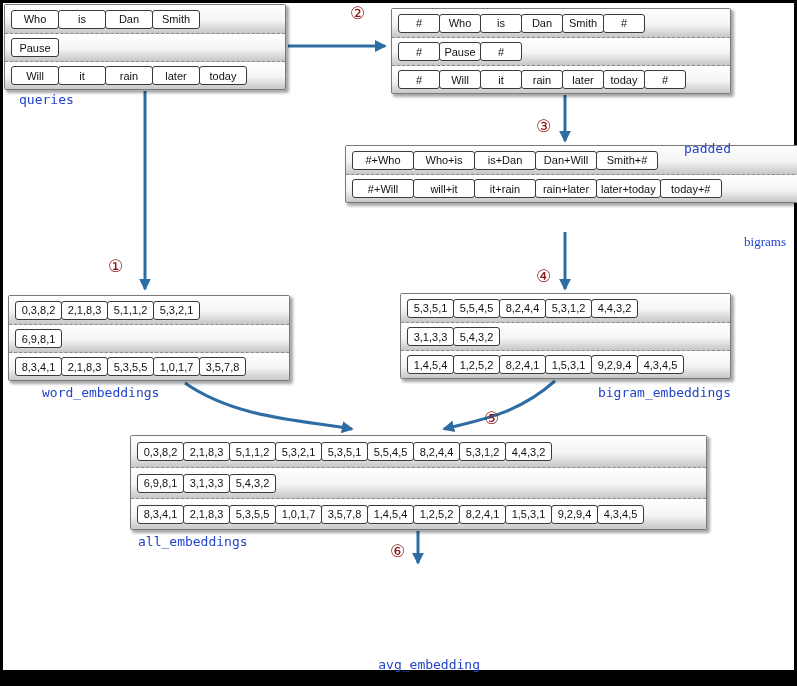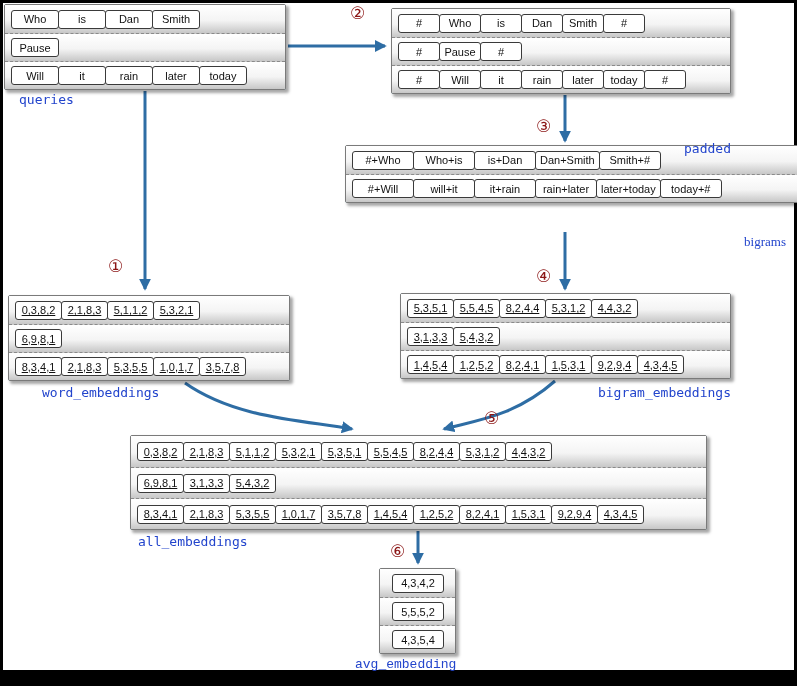--- a/index.html
+++ b/index.html
@@ -39,37 +39,37 @@
   #p-padded       { left:391px; top:8px;   width:340px; }
   #p-bigrams      { left:345px; top:145px; width:511px; }
   #p-wordemb      { left:8px;   top:295px; width:282px; }
   #p-bigramemb    { left:400px; top:293px; width:331px; }
   #p-allemb       { left:130px; top:435px; width:577px; }
   #p-avgemb       { left:379px; top:568px; width:77px;  }
 
   #p-queries .cell   { min-width:48px; }
   #p-padded .cell    { min-width:42px; }
   #p-bigrams .cell   { min-width:62px; }
-  #p-wordemb .cell, #p-bigramemb .cell, #p-allemb .cell { min-width:47px;text-decoration:underline; }
+  #p-wordemb .cell, #p-bigramemb .cell, #p-allemb .cell { min-width:47px; }
   #p-allemb .prow    { height:31px; }
   #p-avgemb .prow    { justify-content:center; padding-left:0; }
   #p-avgemb .cell    { min-width:52px; }
 
   .plabel {
     position:absolute; z-index:4;
     font-family:"DejaVu Sans Mono", monospace; font-size:13px;
     color:var(--label-blue,#2244cc); white-space:nowrap;
   }
   #l-queries   { left:19px;   top:92px;  }
   #l-padded    { right:66px; top:96px;margin-top:45px;  }
   #l-bigrams   { right:11px; top:234px;font-family:Liberation Serif, serif; }
   #l-wordemb   { left:10px;  top:385px;margin-left:32px; }
   #l-bigramemb { right:66px; top:385px; }
   #l-allemb    { left:138px; top:534px; }
-  #l-avgemb    { left:355px; top:657px; width:125px; text-align:left;font-family:Liberation Mono, monospace; }
+  #l-avgemb    { left:355px; top:657px; width:125px; text-align:right; }
 
   .step {
     position:absolute; z-index:4;
     font-family:"DejaVu Sans", sans-serif; font-size:17px;
     color:var(--step-red,#8b1515); line-height:1;
   }
   #s-1 { left:108px; top:258px; }
   #s-2 { left:350px; top:5px;   }
   #s-3 { left:536px; top:118px; }
   #s-4 { left:536px; top:268px; }
@@ -137,21 +137,21 @@
         <span class="cell">later</span>
         <span class="cell">today</span>
         <span class="cell">#</span>
       </div>
     </div>
   <div class="panel" id="p-bigrams">
       <div class="prow">
         <span class="cell">#+Who</span>
         <span class="cell">Who+is</span>
         <span class="cell">is+Dan</span>
-        <span class="cell">Dan+Smith</span>
+        <span class="cell">Dan+Will</span>
         <span class="cell">Smith+#</span>
       </div>
       <div class="prow">
         <span class="cell">#+Will</span>
         <span class="cell">will+it</span>
         <span class="cell">it+rain</span>
         <span class="cell">rain+later</span>
         <span class="cell">later+today</span>
         <span class="cell">today+#</span>
       </div>
@@ -219,31 +219,20 @@
         <span class="cell">1,0,1,7</span>
         <span class="cell">3,5,7,8</span>
         <span class="cell">1,4,5,4</span>
         <span class="cell">1,2,5,2</span>
         <span class="cell">8,2,4,1</span>
         <span class="cell">1,5,3,1</span>
         <span class="cell">9,2,9,4</span>
         <span class="cell">4,3,4,5</span>
       </div>
     </div>
-  <div class="panel" id="p-avgemb">
-      <div class="prow">
-        <span class="cell">4,3,4,2</span>
-      </div>
-      <div class="prow">
-        <span class="cell">5,5,5,2</span>
-      </div>
-      <div class="prow">
-        <span class="cell">4,3,5,4</span>
-      </div>
-    </div>
 
   <div class="plabel" id="l-queries">queries</div>
   <div class="plabel" id="l-padded">padded</div>
   <div class="plabel" id="l-bigrams">bigrams</div>
   <div class="plabel" id="l-wordemb">word_embeddings</div>
   <div class="plabel" id="l-bigramemb">bigram_embeddings</div>
   <div class="plabel" id="l-allemb">all_embeddings</div>
   <div class="plabel" id="l-avgemb">avg_embedding</div>
 
   <span class="step" id="s-1">①</span>

